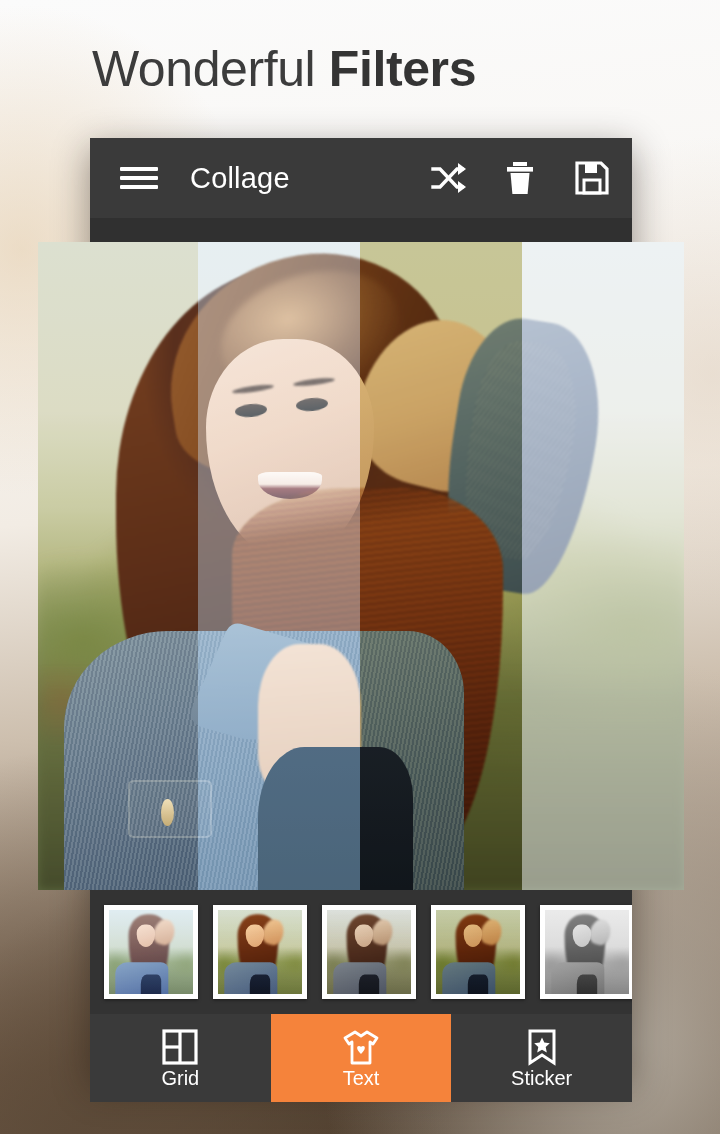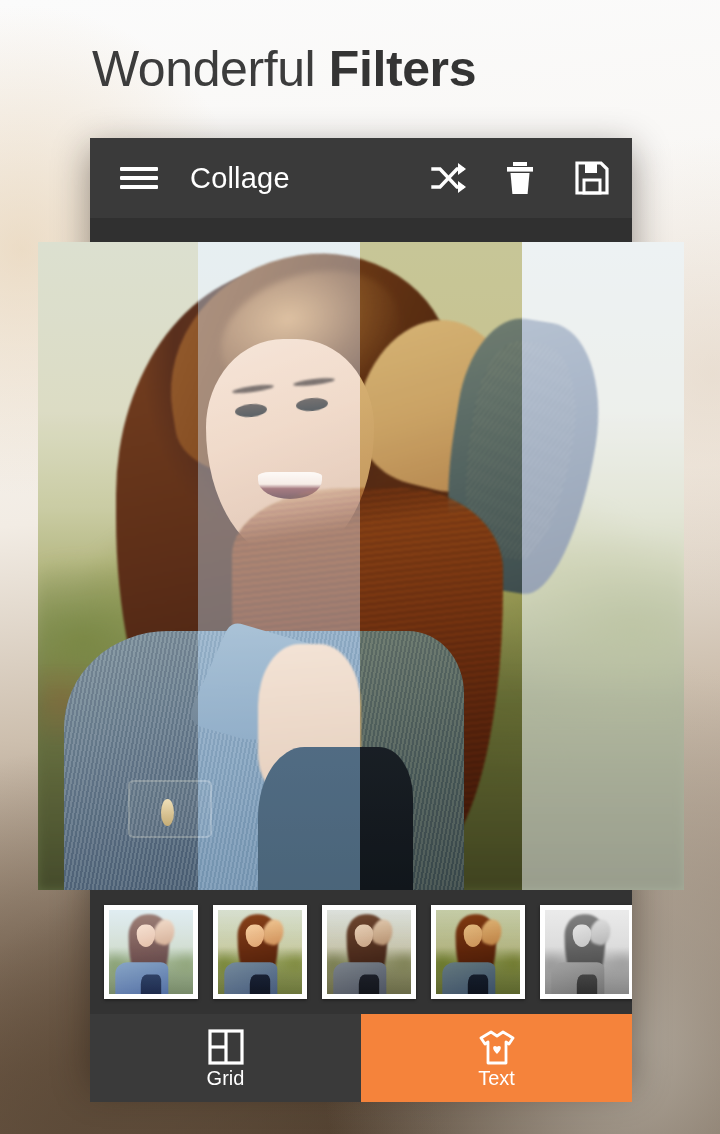--- a/index.html
+++ b/index.html
@@ -483,15 +483,24 @@
       </div>
       <div class="nav-item active" style="background: rgb(245, 131, 59);">
         <span class="nav-ico">
           <svg viewBox="0 0 40 40">
             <path d="M14 5 L20 9 L26 5 L36 11 L32 17 L29 15 V36 H11 V15 L8 17 L4 11 Z" fill="none" stroke="#fff" stroke-width="2.8" stroke-linejoin="round"></path>
             <path d="M20 27 C15 22.5 15.5 19 18 19 C19.3 19 20 20 20 20 C20 20 20.7 19 22 19 C24.5 19 25 22.5 20 27 Z" fill="#fff"></path>
           </svg>
         </span>
         <span class="nav-label">Text</span>
       </div>
+      <div class="nav-item">
+        <span class="nav-ico">
+          <svg viewBox="0 0 40 40">
+            <path d="M8 4 H32 V36 L20 28 L8 36 Z" fill="none" stroke="#fff" stroke-width="3"></path>
+            <path d="M20 10.5 L22.3 15.6 L27.8 16.2 L23.7 20 L24.8 25.5 L20 22.7 L15.2 25.5 L16.3 20 L12.2 16.2 L17.7 15.6 Z" fill="#fff"></path>
+          </svg>
+        </span>
+        <span class="nav-label">Sticker</span>
+      </div>
     </div>
 
 </div>
 
 </body></html>

